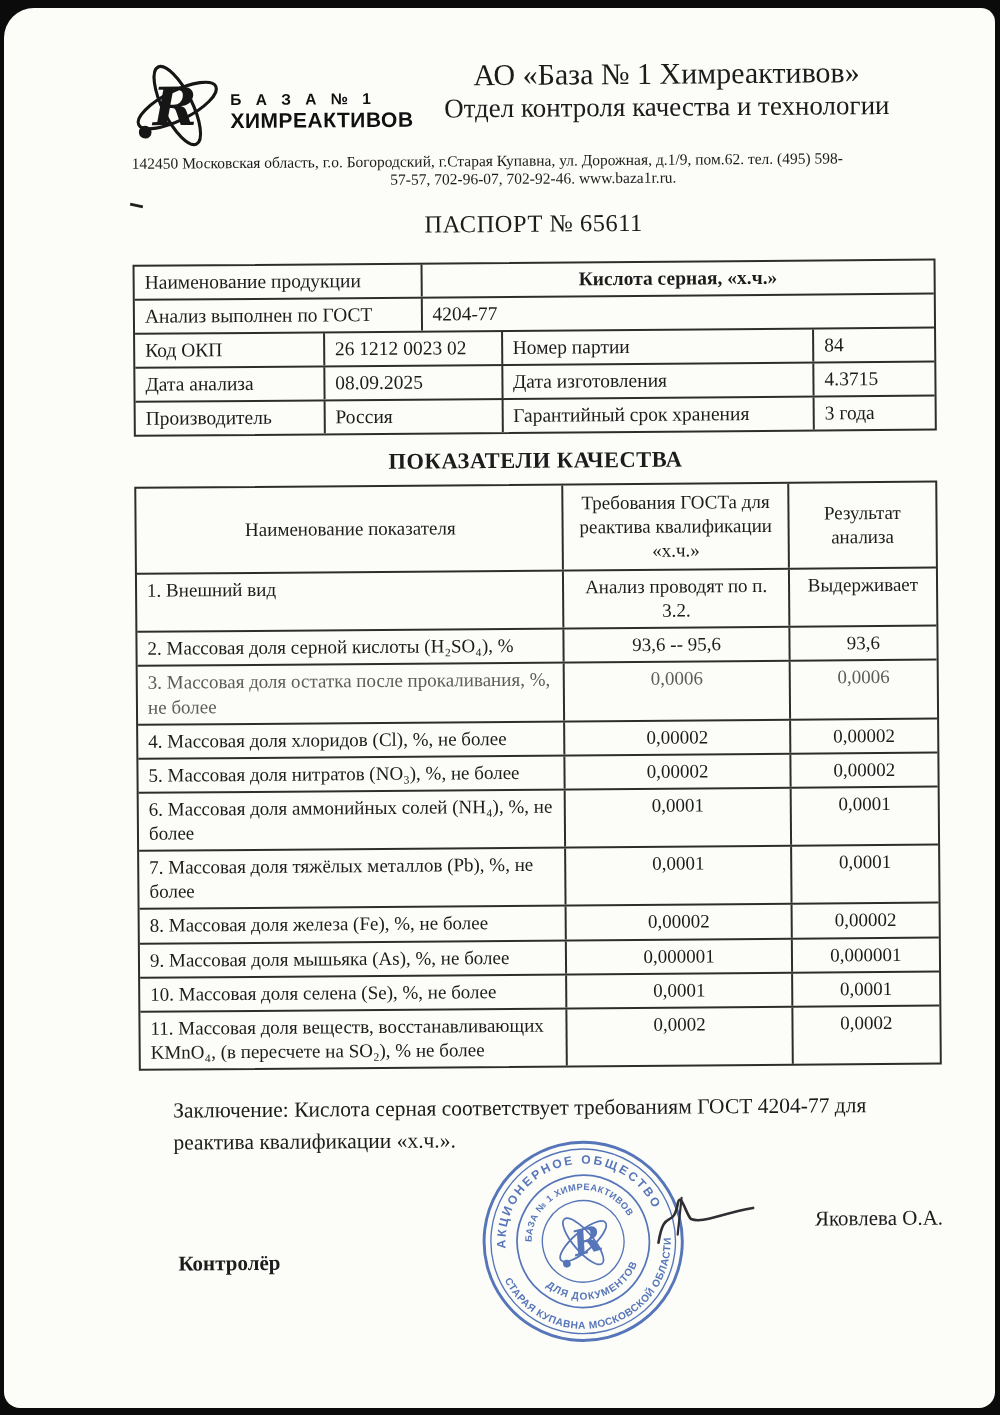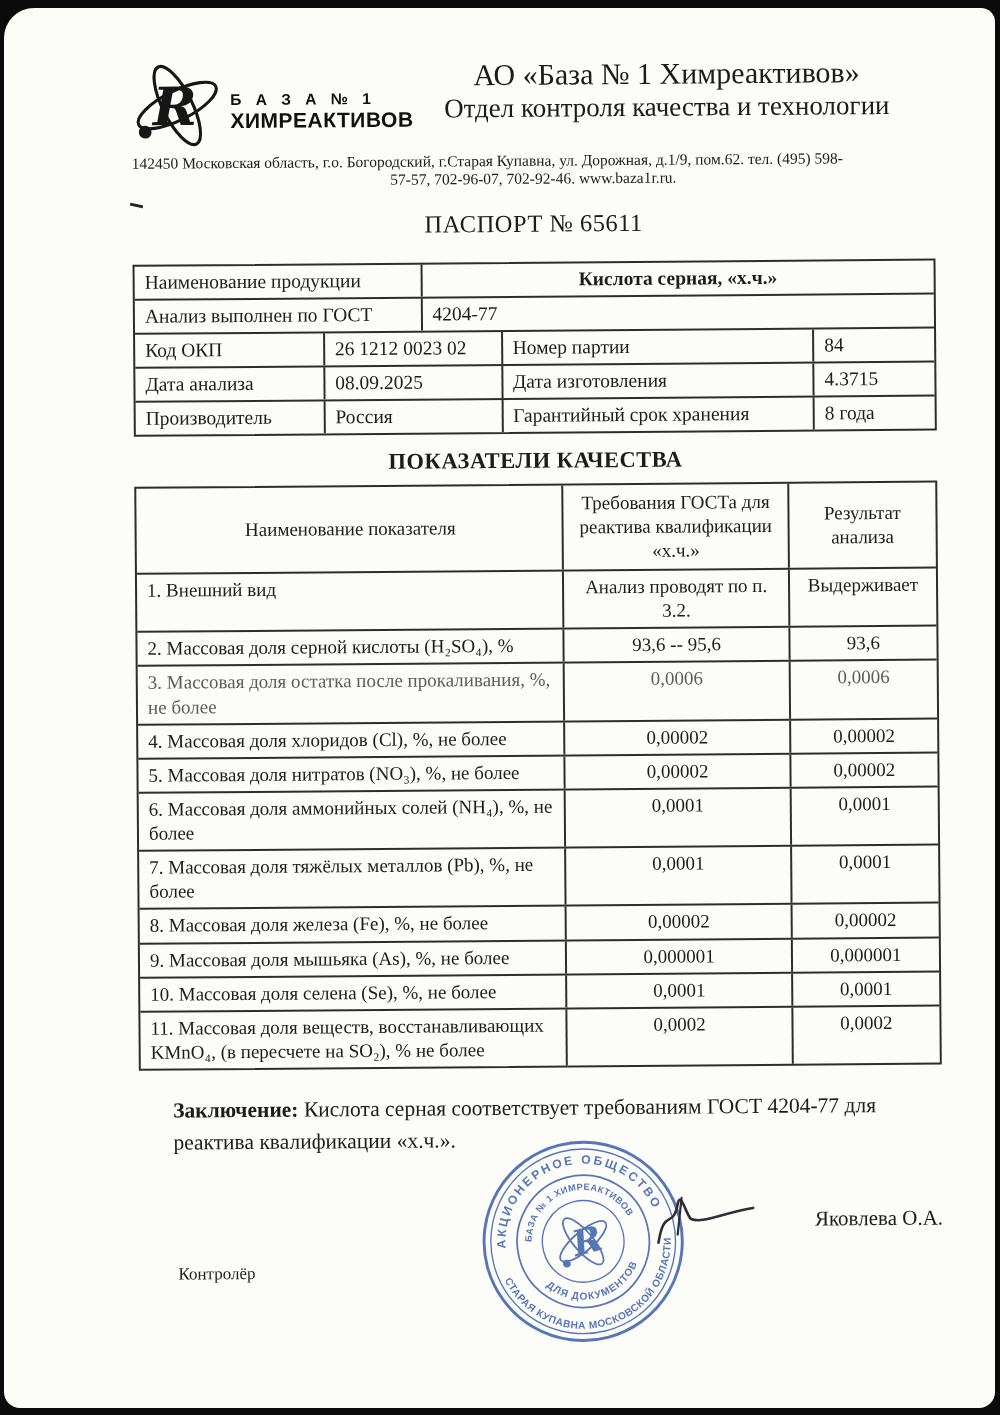--- a/index.html
+++ b/index.html
@@ -52,24 +52,24 @@
   .qtable { margin-top:10px; border:2.5px solid #2d2d2b; font-size:19px; line-height:1.27; }
   .qrow { display:flex; border-bottom:2px solid #2d2d2b; }
   .qrow:last-child { border-bottom:none; }
   .qname { width:53.5%; padding:4px 8px 4px 10px; border-right:2px solid #2d2d2b; box-sizing:border-box; }
   .qreq  { width:28.2%; padding:4px 8px; border-right:2px solid #2d2d2b; box-sizing:border-box; text-align:center; }
   .qres  { width:18.3%; padding:4px 8px; box-sizing:border-box; text-align:center; }
   .qhead > div { display:flex; align-items:center; justify-content:center; min-height:84px; text-align:center; }
   .faded { color:#5d5c58; }
   
   .conclusion { margin-top:24px; font-size:21.5px; line-height:1.5; padding:0 8px 0 34px; }
-  .conc-label { font-weight:bold; }
+  .conc-label { font-weight:normal; }
   
   .footer { position:relative; height:200px; }
-  .controller { position:absolute; left:38px; top:105px; font-size:17px; }
+  .controller { position:absolute; left:38px; top:92px; font-size:21px;font-weight:bold; }
   .inspector { position:absolute; right:0px; top:52px; font-size:21px; }
   .stamp { position:absolute; left:340px; top:-18px; width:206px; height:206px; transform:rotate(-14deg); opacity:0.85; }
   .signature { position:absolute; left:510px; top:32px; transform:rotate(-6deg); }
   
   .artifact-dash { position:absolute; left:126px; top:196px; width:13px; height:3px; background:#1f1f1f; transform:rotate(12deg); }
 </style>
 </head>
 <body>
 
 <div class="sheet">
@@ -120,21 +120,21 @@
       <div class="irow">
         <div class="icell wA">Дата анализа</div>
         <div class="icell wB">08.09.2025</div>
         <div class="icell wC">Дата изготовления</div>
         <div class="icell wD">4.3715</div>
       </div>
       <div class="irow">
         <div class="icell wA">Производитель</div>
         <div class="icell wB">Россия</div>
         <div class="icell wC">Гарантийный срок хранения</div>
-        <div class="icell wD">8 года</div>
+        <div class="icell wD">3 года</div>
       </div>
     </div>
 
     <div class="section-title">ПОКАЗАТЕЛИ КАЧЕСТВА</div>
 
     <div class="qtable">
       <div class="qrow qhead">
         <div class="qname">Наименование показателя</div>
         <div class="qreq">Требования ГОСТа для реактива квалификации «х.ч.»</div>
         <div class="qres">Результат анализа</div>

